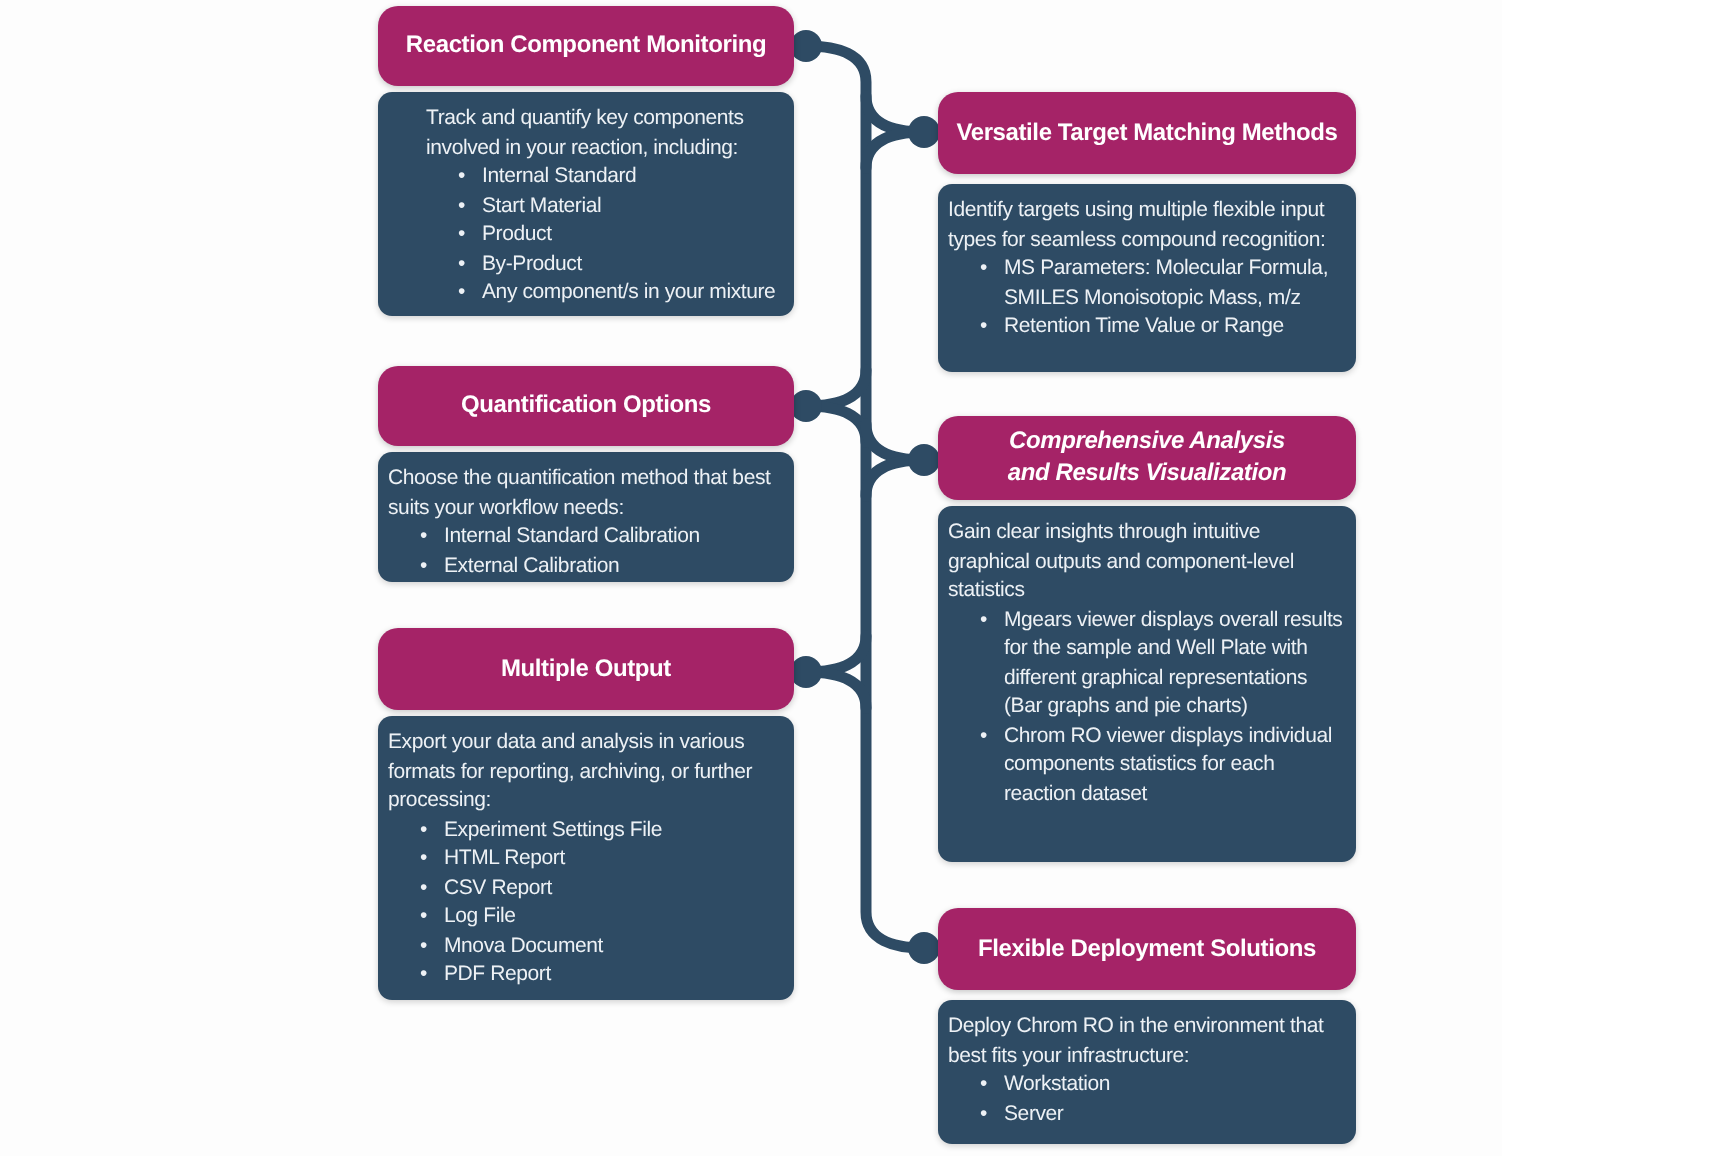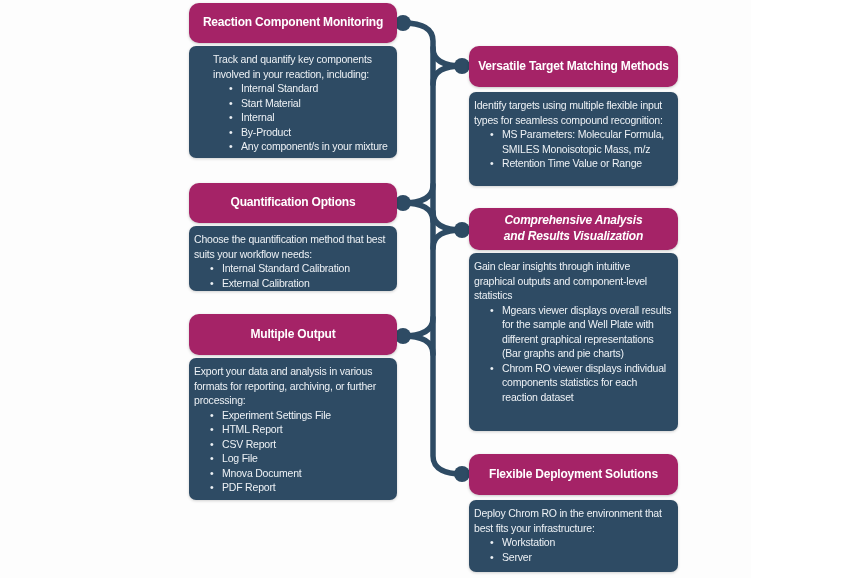--- a/index.html
+++ b/index.html
@@ -115,21 +115,21 @@
   </svg>
 
   <div id="l1h" class="hdr col-left">
     <span class="title-line">Reaction Component Monitoring</span>
   </div>
   <div id="l1b" class="bod col-left">
     <p>Track and quantify key components involved in your reaction, including:</p>
     <ul>
       <li>Internal Standard</li>
       <li>Start Material</li>
-      <li>Internal</li>
+      <li>Product</li>
       <li>By-Product</li>
       <li>Any component/s in your mixture</li>
     </ul>
   </div>
 
   <div id="l2h" class="hdr col-left">
     <span class="title-line">Quantification Options</span>
   </div>
   <div id="l2b" class="bod col-left">
     <p>Choose the quantification method that best suits your workflow needs:</p>

